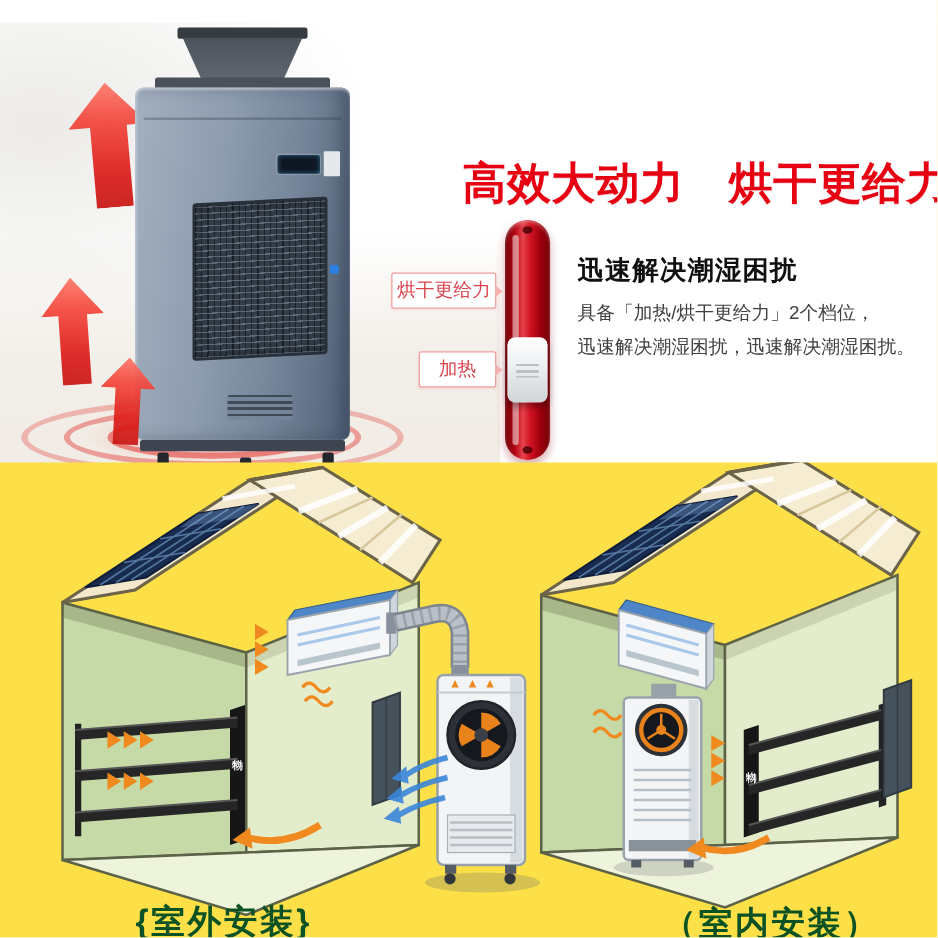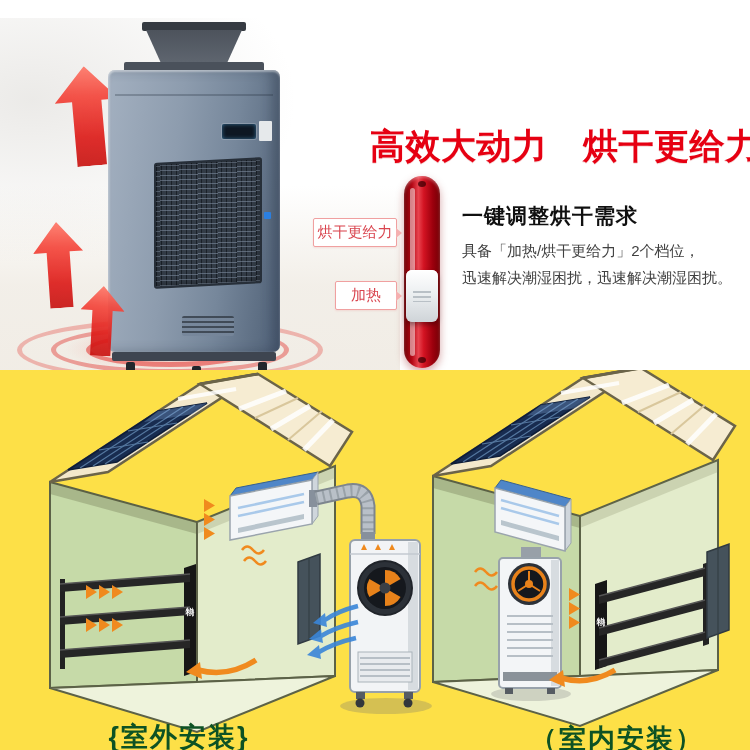--- a/index.html
+++ b/index.html
@@ -136,21 +136,21 @@
       <div class="screw screw-t"></div>
       <div class="screw screw-b"></div>
     </div>
     <div class="abs slider-knob">
       <div class="knob-ridges"></div>
     </div>
 
     <div class="tag tag-strong">烘干更给力</div>
     <div class="tag tag-normal">加热</div>
 
-    <div class="abs feat-title">一键调整烘干需求</div>
+    <div class="abs feat-title">迅速解决潮湿困扰</div>
     <div class="abs feat-body">
       <div>具备「加热/烘干更给力」2个档位，</div>
       <div>迅速解决潮湿困扰，迅速解决潮湿困扰。</div>
     </div>
   </section>
 
   <section class="bottom">
     <svg class="houses" viewBox="0 0 750 380">
       <defs>
         <g id="house-shell">

